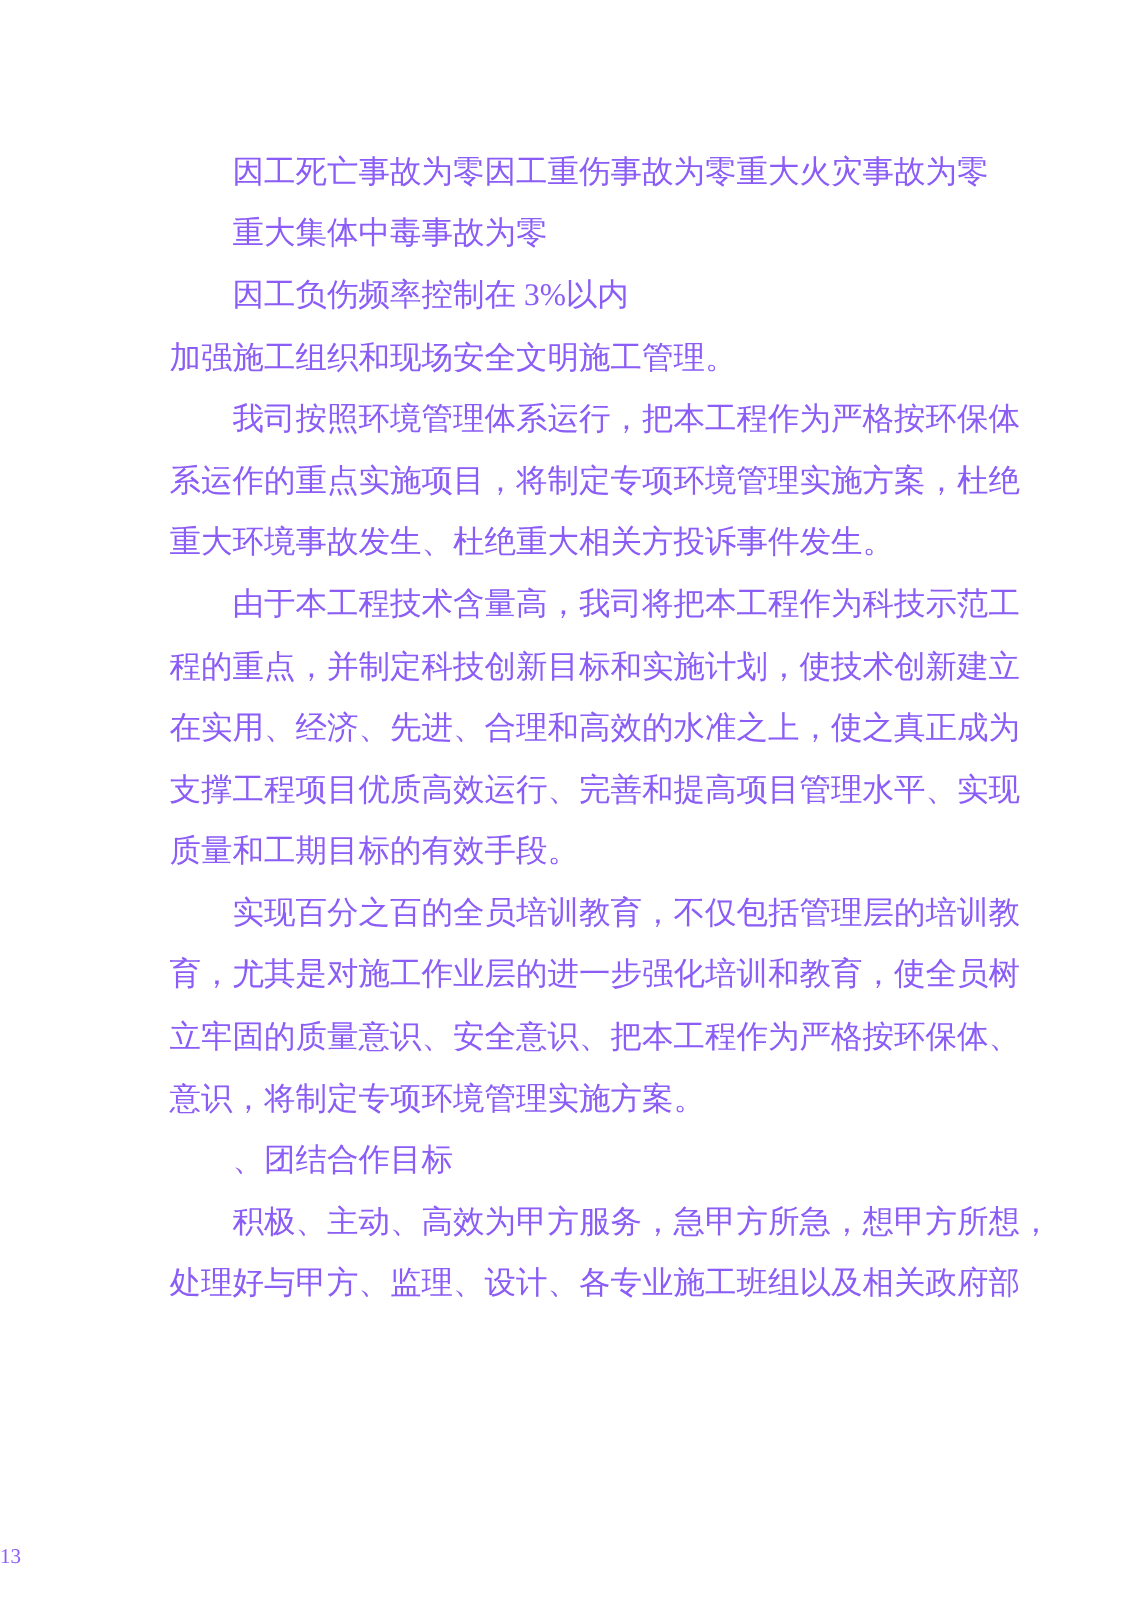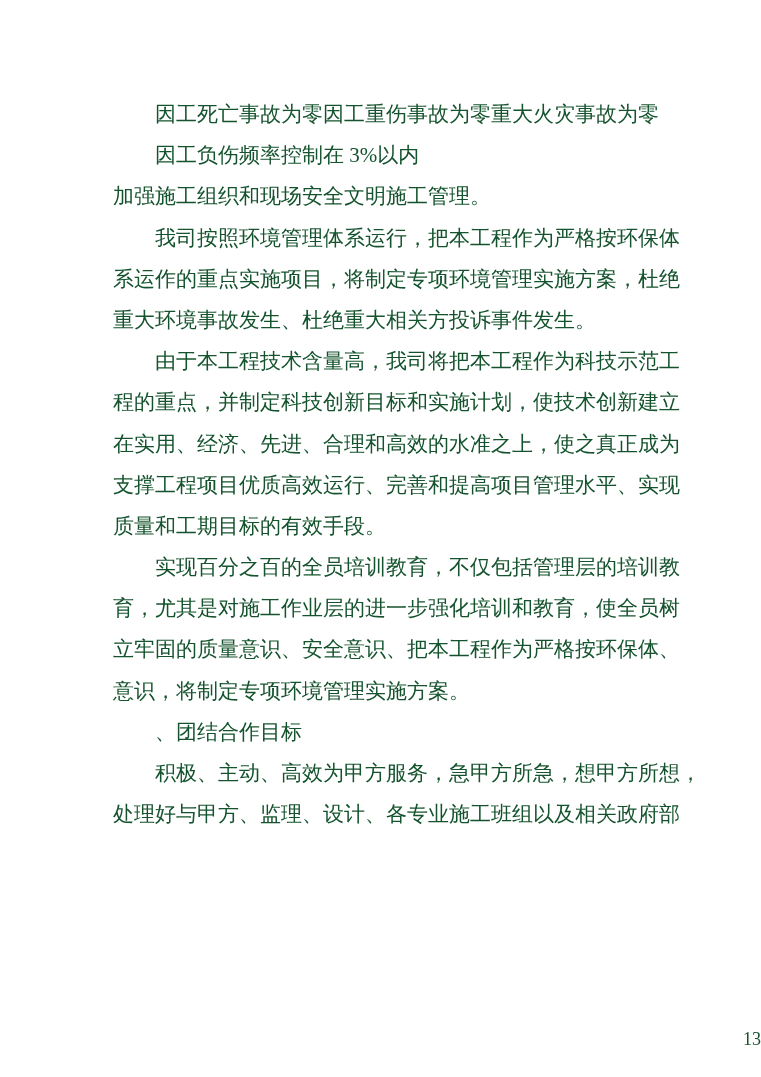--- a/index.html
+++ b/index.html
@@ -5,21 +5,21 @@
   html, body {
     margin: 0;
     padding: 0;
     background: #ffffff;
   }
   .doc-page {
     position: relative;
     width: 761px;
     height: 1077px;
     background: #ffffff;
-    color: #14532d;
+    color: #8b5cf6;
     overflow: hidden;
     font-family: "Liberation Serif", "DejaVu Serif", serif;
   }
   .text-block {
     position: absolute;
     left: 113px;
     top: 94px;
     width: 570px;
     font-size: 21px;
     line-height: 41.2px;
@@ -30,31 +30,32 @@
     height: 41.2px;
   }
   .line.indent {
     padding-left: 42px;
   }
   .page-footer {
     position: absolute;
     top: 1030px;
     left: 0;
     width: 100%;
-    text-align: right;
-    font-size: 18px;
+    text-align: left;
+    font-size: 14px;
     line-height: 18px;
   }
 </style>
 </head>
 <body>
 
 <div class="doc-page">
   <div class="text-block">
     <div class="line indent">因工死亡事故为零因工重伤事故为零重大火灾事故为零</div>
+    <div class="line indent">重大集体中毒事故为零</div>
     <div class="line indent">因工负伤频率控制在 3%以内</div>
     <div class="line">加强施工组织和现场安全文明施工管理。</div>
     <div class="line indent">我司按照环境管理体系运行，把本工程作为严格按环保体</div>
     <div class="line">系运作的重点实施项目，将制定专项环境管理实施方案，杜绝</div>
     <div class="line">重大环境事故发生、杜绝重大相关方投诉事件发生。</div>
     <div class="line indent">由于本工程技术含量高，我司将把本工程作为科技示范工</div>
     <div class="line">程的重点，并制定科技创新目标和实施计划，使技术创新建立</div>
     <div class="line">在实用、经济、先进、合理和高效的水准之上，使之真正成为</div>
     <div class="line">支撑工程项目优质高效运行、完善和提高项目管理水平、实现</div>
     <div class="line">质量和工期目标的有效手段。</div>

